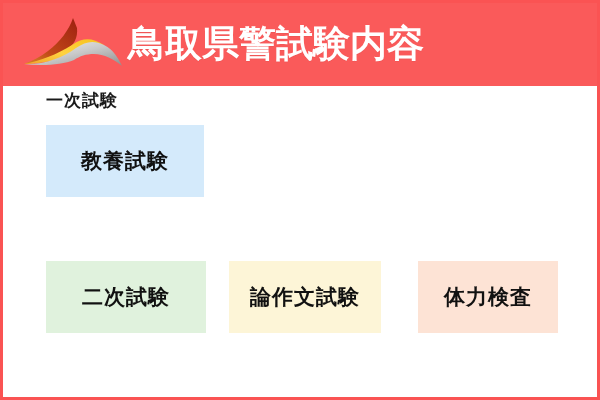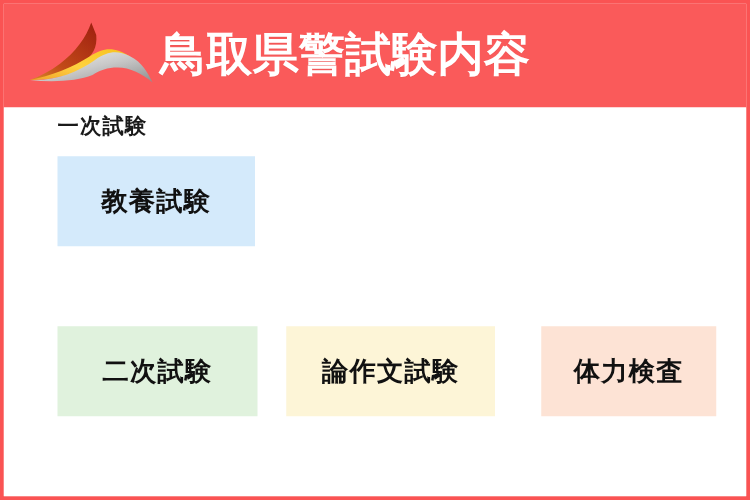--- a/index.html
+++ b/index.html
@@ -89,21 +89,21 @@
     justify-content: center;
     font-size: 21px;
     font-weight: bold;
     color: #111111;
     letter-spacing: 1px;
     white-space: nowrap;
   }
   .chip-kyoyo   { width: 158px; background: #d4eafb; }
   .chip-tekisei { width: 183px; background: #fde4d3; margin-left: 25px; }
   .chip-mensetsu{ width: 160px; background: #e0f2dd; }
-  .chip-ronsaku { width: 167px; background: #fdf5d7; margin-left: 23px; }
+  .chip-ronsaku { width: 152px; background: #fdf5d7; margin-left: 23px; }
   .chip-tairyoku{ width: 140px; background: #fde3d5; margin-left: 37px; }
 </style>
 </head>
 <body>
 
 <div class="card">
 
   <div class="header">
     <svg class="logo" viewBox="0 0 110 62" aria-hidden="true">
       <defs>

